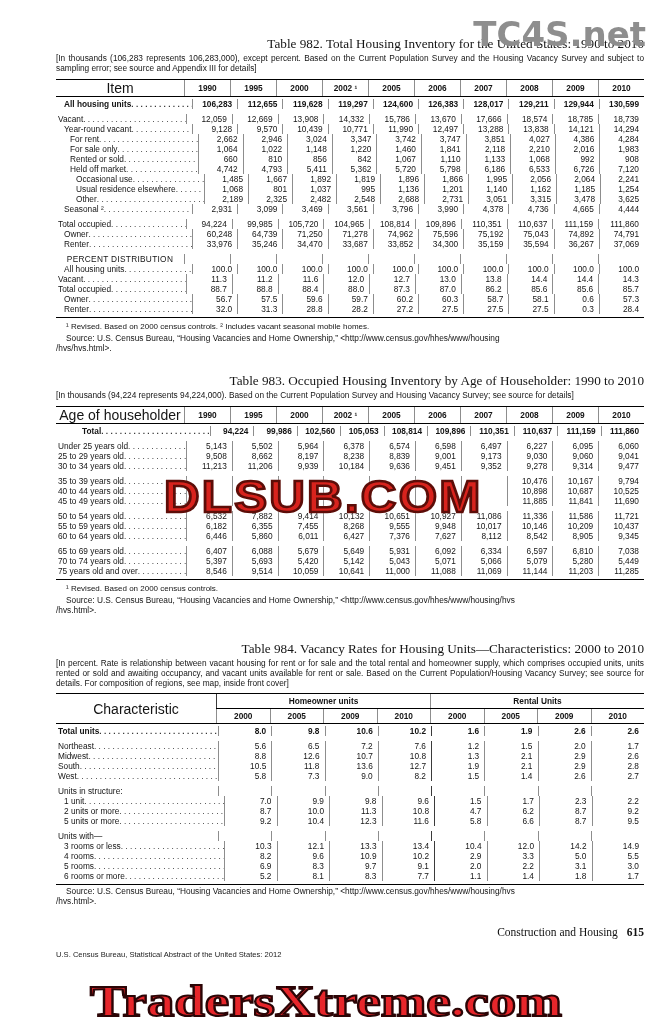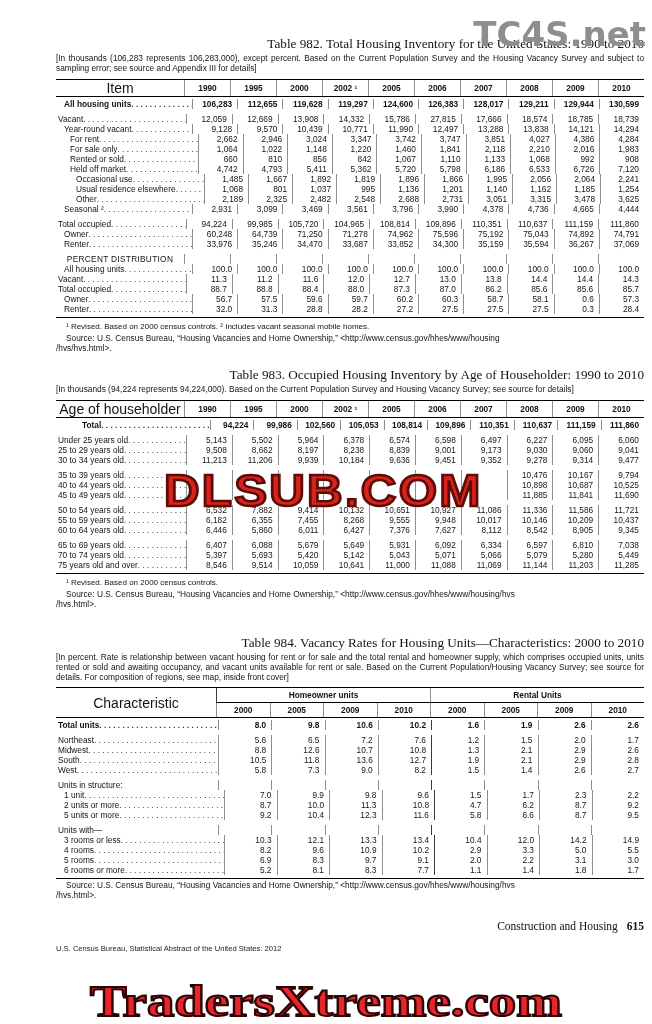--- a/index.html
+++ b/index.html
@@ -14,21 +14,21 @@
           font-weight:bold;font-size:44px;line-height:44px;color:#d8231d;letter-spacing:2px;
           -webkit-text-stroke:2.5px #5c0d08;text-shadow:0 0 4px rgba(255,255,255,.8);
           transform:scaleX(1.12);transform-origin:left top;}
   .wm-bottom{position:absolute;left:0;right:0;bottom:1px;z-index:6;text-align:center;
           font-family:"Liberation Serif","DejaVu Serif",serif;font-weight:bold;font-size:45px;line-height:44px;
           color:#e7262b;-webkit-text-stroke:2px #2b0506;transform:scaleX(1.22);transform-origin:center bottom;}
 
   
   .sec{position:relative;}
   .sec982{padding-top:36px;}
-  .sec983{margin-top:14px;}
+  .sec983{margin-top:20px;}
   .sec984{margin-top:26px;}
   .tbl-title{font-family:"Liberation Serif","DejaVu Serif",serif;font-weight:normal;font-size:13.2px;line-height:15px;margin:0;text-align:right;}
   .tbl-note{font-size:8.3px;line-height:9.9px;margin:3px 0 0 0;text-align:justify;}
 
   
   .stat{margin-top:5px;border-bottom:1px solid #000;}
   .stat10{--stub:128px;}
   .stat8{--stub:160px;}
   .thead{display:flex;border-top:1px solid #000;border-bottom:1px solid #000;align-items:stretch;}
   .stubh{width:var(--stub);display:flex;align-items:center;justify-content:center;font-size:14px;}
@@ -110,21 +110,21 @@
             <div class="trow gap">
               <div class="stub ind0">
                 <span class="lbl">Vacant</span>
                 <span class="dots"></span>
               </div>
               <div class="val">12,059</div>
               <div class="val">12,669</div>
               <div class="val">13,908</div>
               <div class="val">14,332</div>
               <div class="val">15,786</div>
-              <div class="val">27,815</div>
+              <div class="val">13,670</div>
               <div class="val">17,666</div>
               <div class="val">18,574</div>
               <div class="val">18,785</div>
               <div class="val">18,739</div>
             </div>
             <div class="trow">
               <div class="stub ind1">
                 <span class="lbl">Year-round vacant</span>
                 <span class="dots"></span>
               </div>

